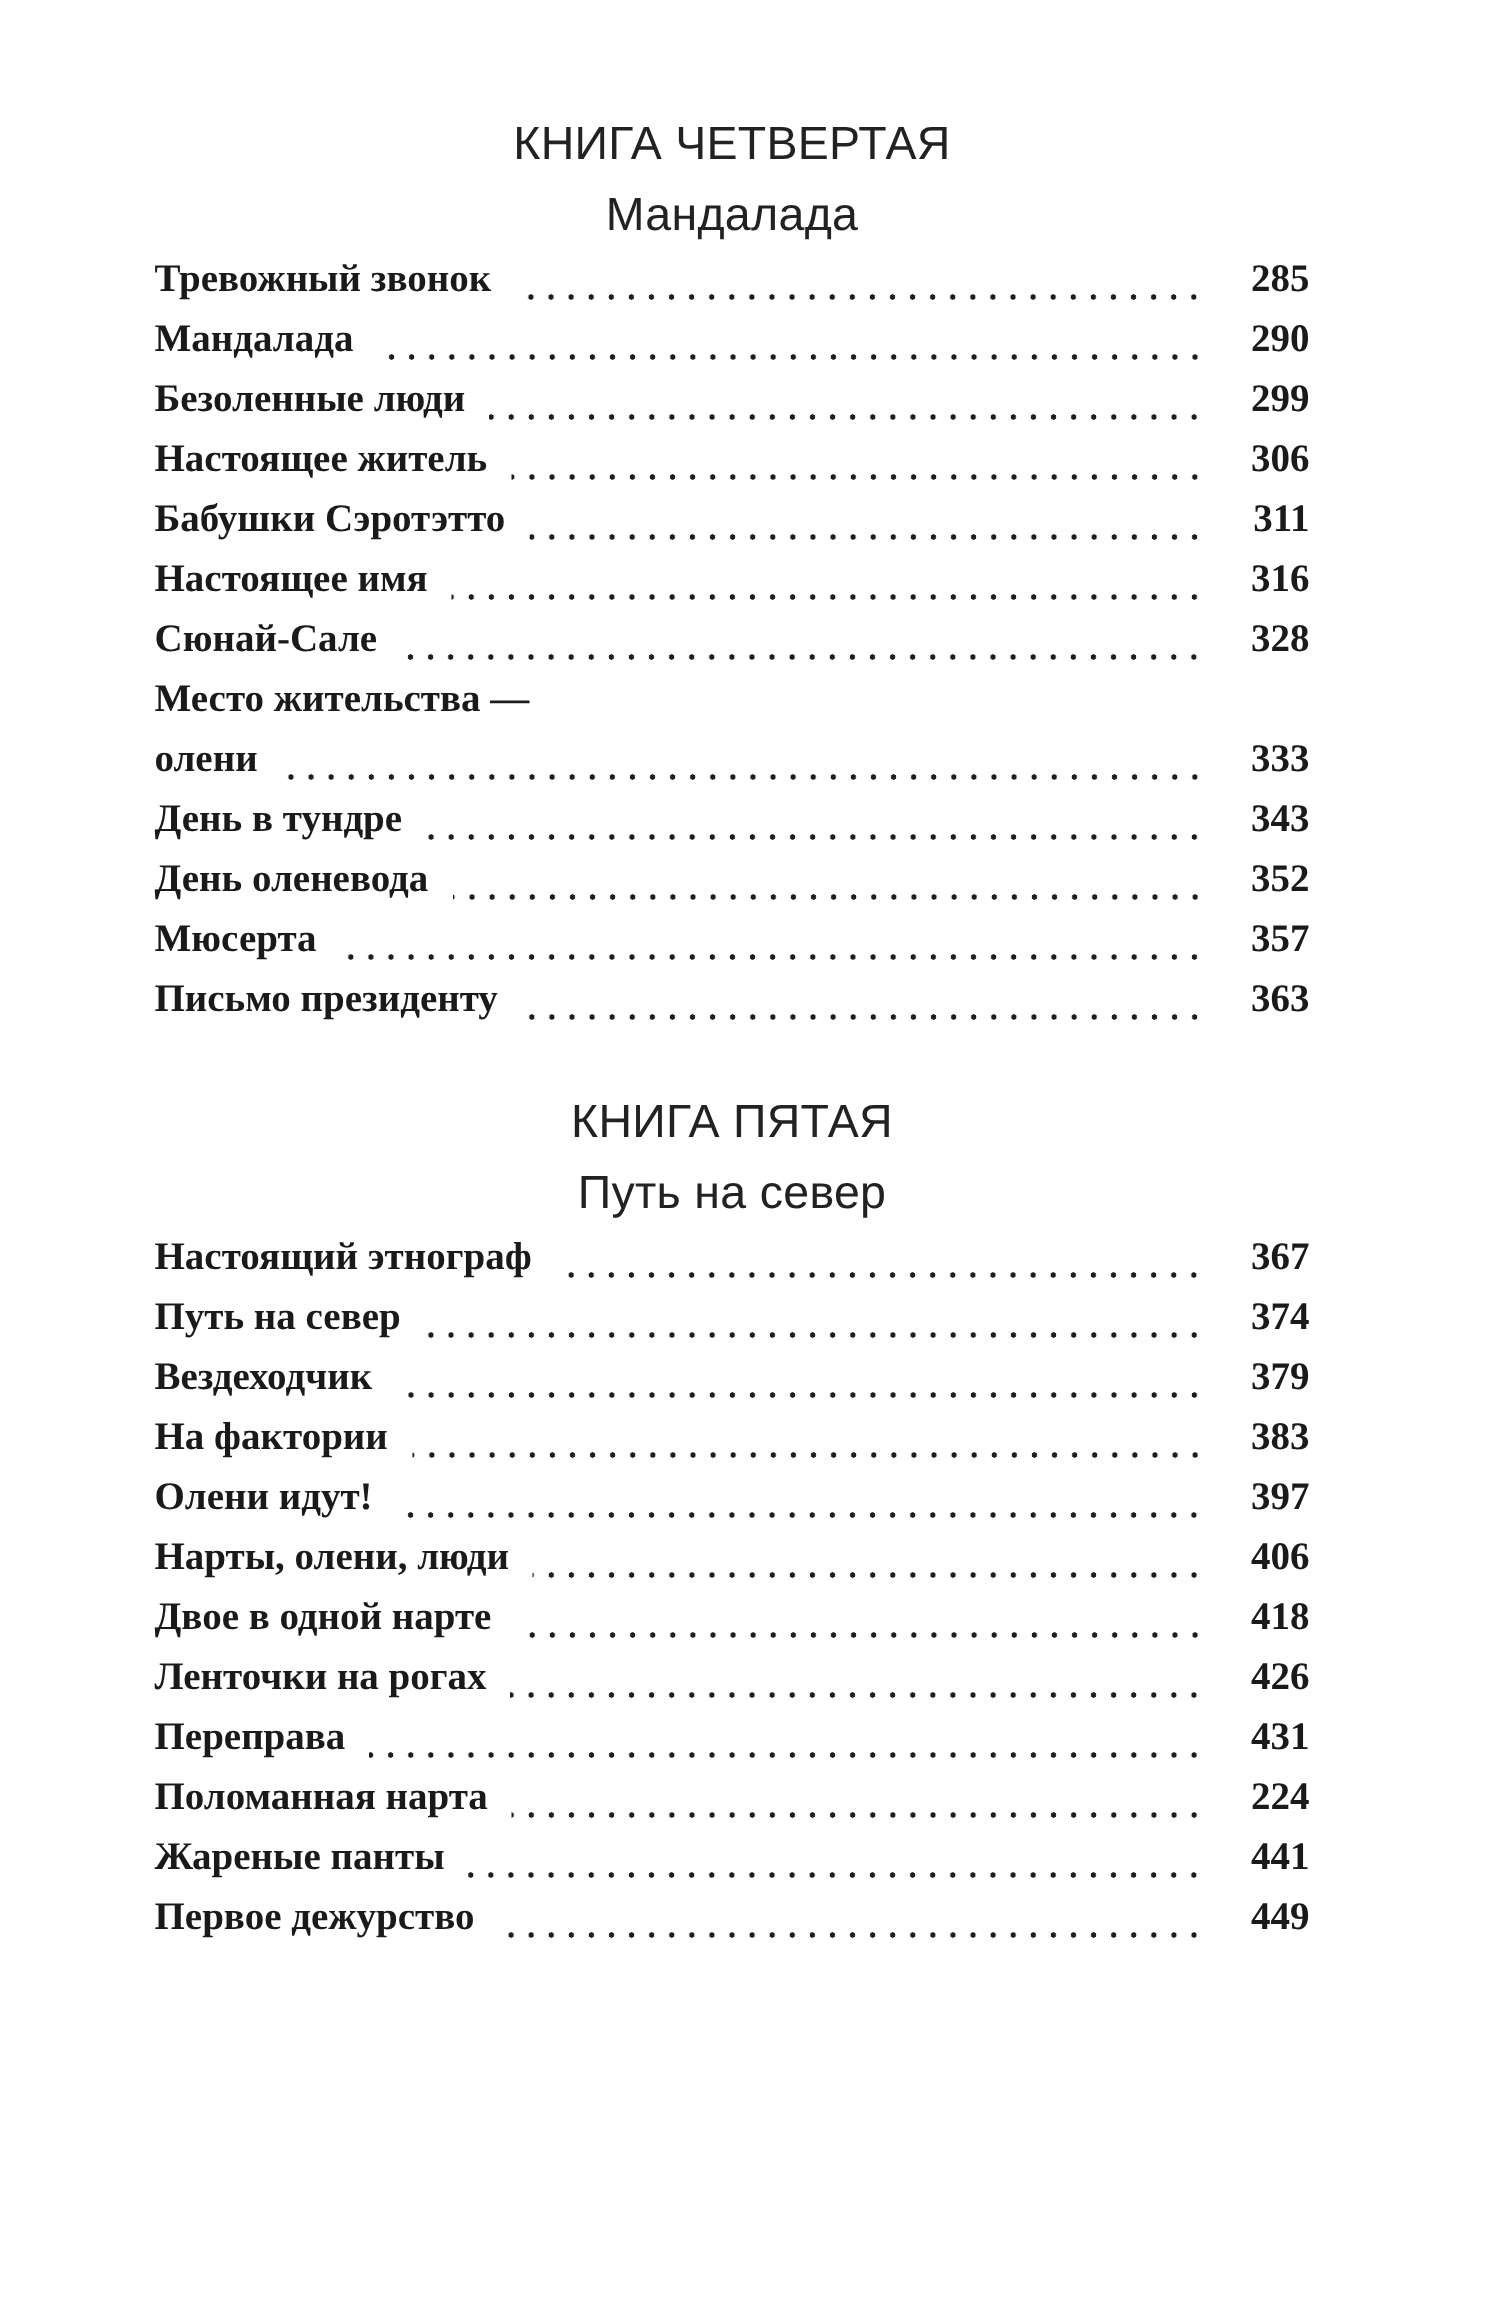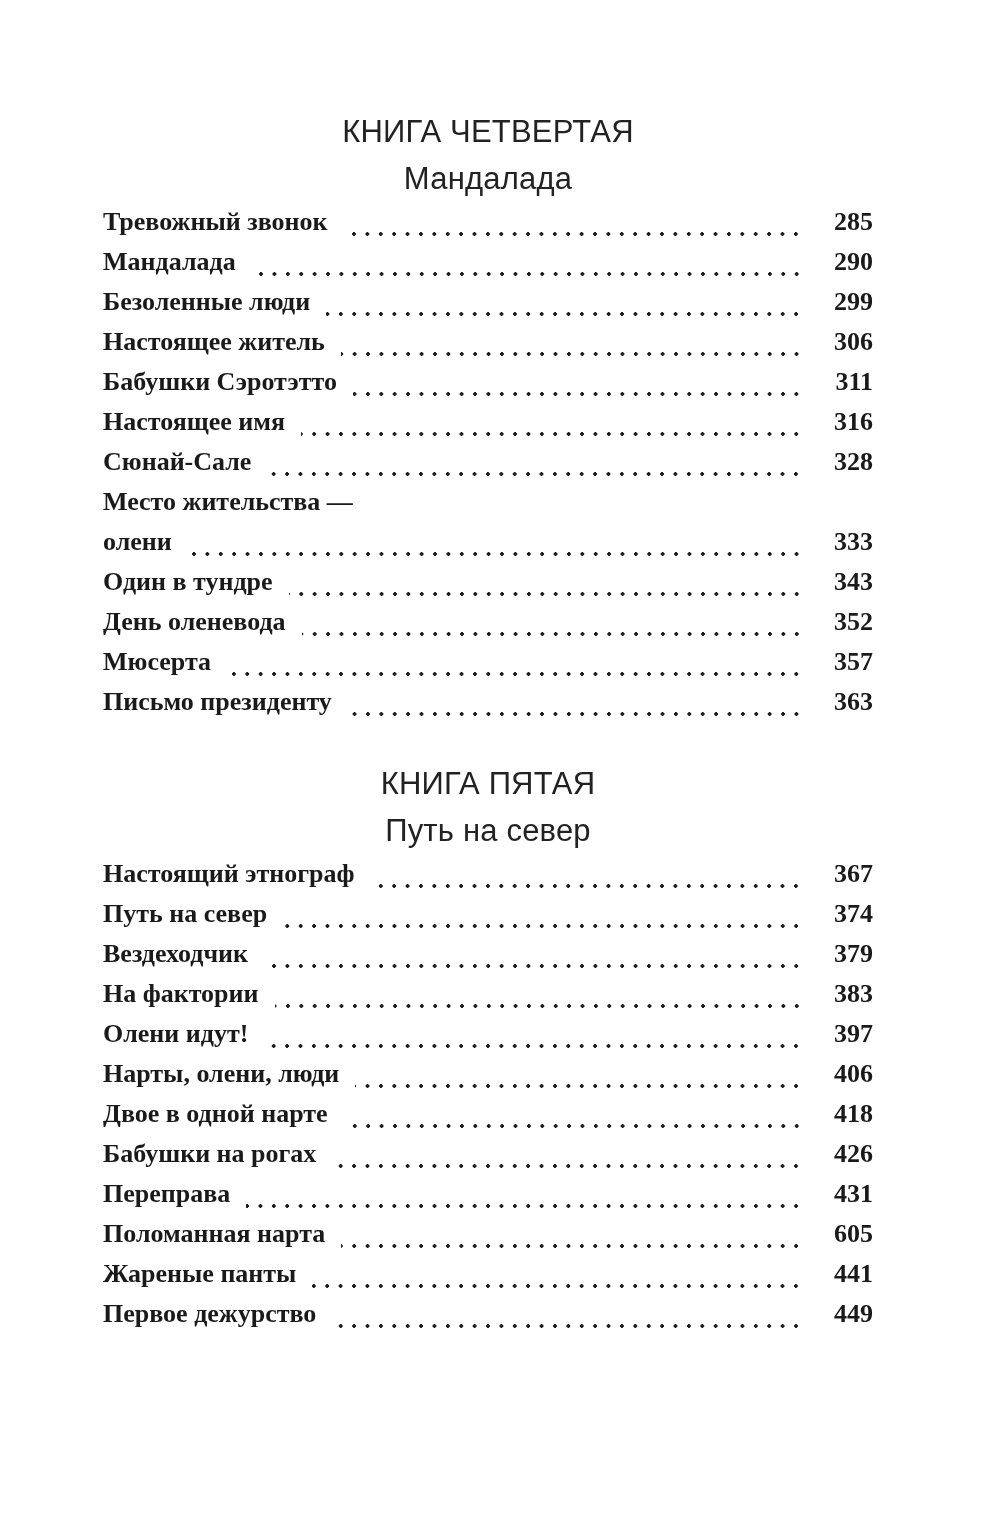--- a/index.html
+++ b/index.html
@@ -11,21 +11,21 @@
     height: 1535px;
     background: #ffffff;
     color: #1a1a1a;
     font-family: "Liberation Serif", serif;
     overflow: hidden;
   }
   .toc-page {
     box-sizing: border-box;
     width: 992px;
     height: 1535px;
-    padding: 108px 119px 0 103px;
+    padding: 72px 119px 0 103px;
   }
   .toc-section { margin: 0; }
   .toc-section + .toc-section { margin-top: 38px; }
   .section-heading,
   .section-subtitle {
     margin: 0;
     font-family: "Liberation Sans", sans-serif;
     font-weight: 400;
     font-size: 31px;
     line-height: 47px;
@@ -120,21 +120,21 @@
     <span class="toc-page-num"></span>
   </div>
 
   <div class="toc-row">
     <span class="toc-title">олени</span>
     <span class="toc-dots"></span>
     <span class="toc-page-num">333</span>
   </div>
 
   <div class="toc-row">
-    <span class="toc-title">Один в тундре</span>
+    <span class="toc-title">День в тундре</span>
     <span class="toc-dots"></span>
     <span class="toc-page-num">343</span>
   </div>
 
   <div class="toc-row">
     <span class="toc-title">День оленевода</span>
     <span class="toc-dots"></span>
     <span class="toc-page-num">352</span>
   </div>
 
@@ -193,35 +193,35 @@
     <span class="toc-page-num">406</span>
   </div>
 
   <div class="toc-row">
     <span class="toc-title">Двое в одной нарте</span>
     <span class="toc-dots"></span>
     <span class="toc-page-num">418</span>
   </div>
 
   <div class="toc-row">
-    <span class="toc-title">Бабушки на рогах</span>
+    <span class="toc-title">Ленточки на рогах</span>
     <span class="toc-dots"></span>
     <span class="toc-page-num">426</span>
   </div>
 
   <div class="toc-row">
     <span class="toc-title">Переправа</span>
     <span class="toc-dots"></span>
     <span class="toc-page-num">431</span>
   </div>
 
   <div class="toc-row">
     <span class="toc-title">Поломанная нарта</span>
     <span class="toc-dots"></span>
-    <span class="toc-page-num">605</span>
+    <span class="toc-page-num">224</span>
   </div>
 
   <div class="toc-row">
     <span class="toc-title">Жареные панты</span>
     <span class="toc-dots"></span>
     <span class="toc-page-num">441</span>
   </div>
 
   <div class="toc-row">
     <span class="toc-title">Первое дежурство</span>

